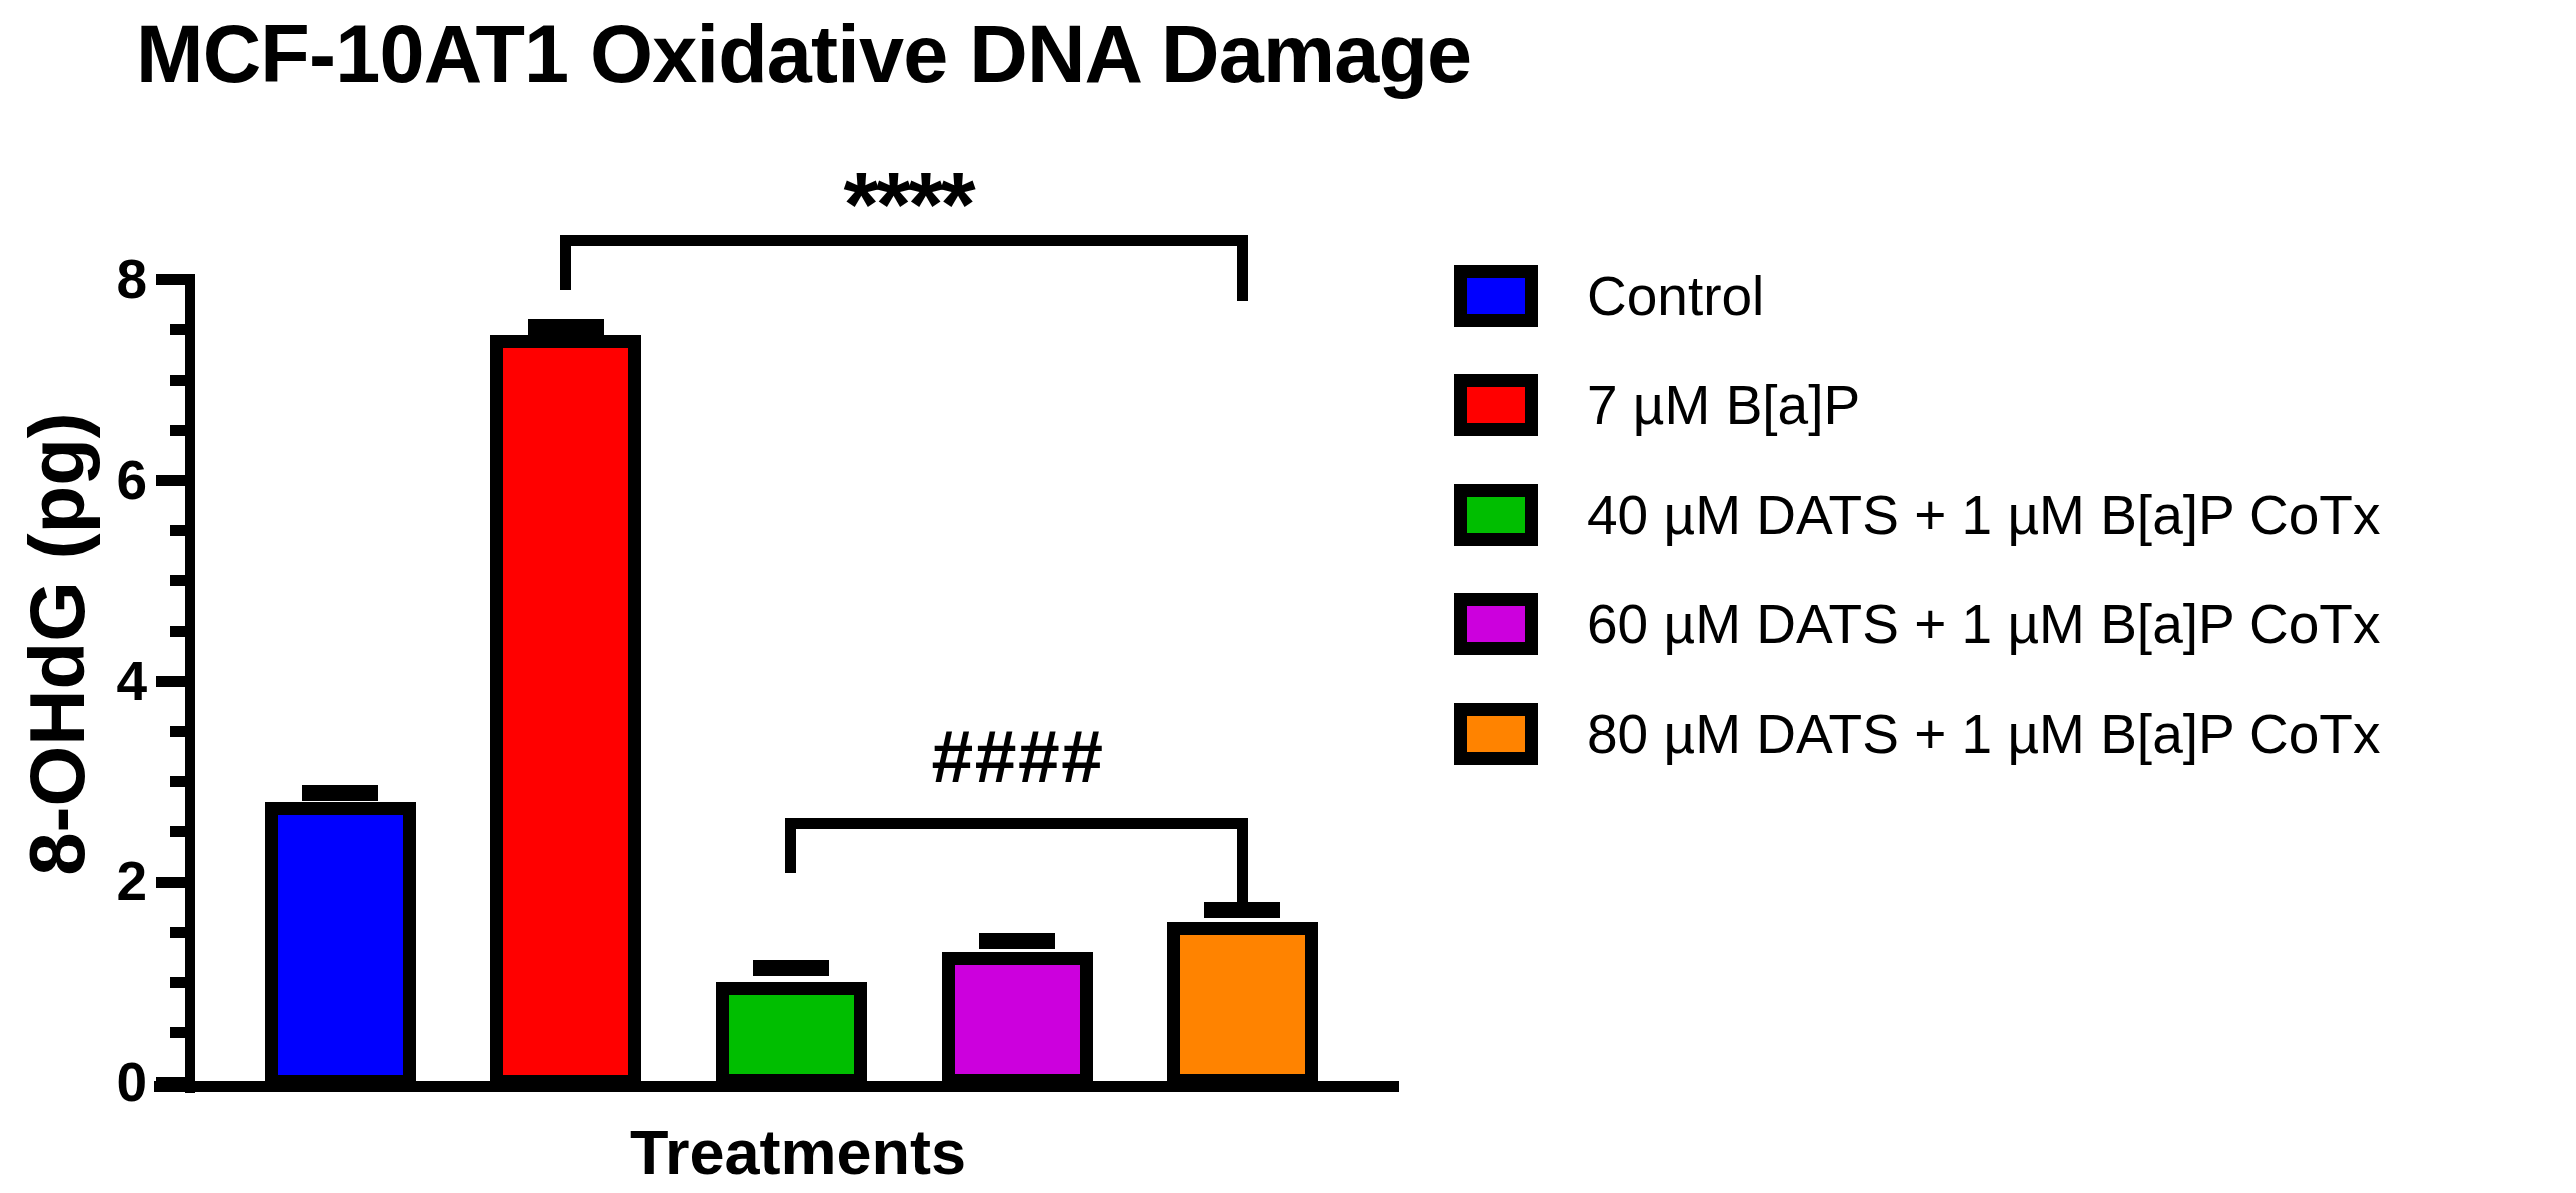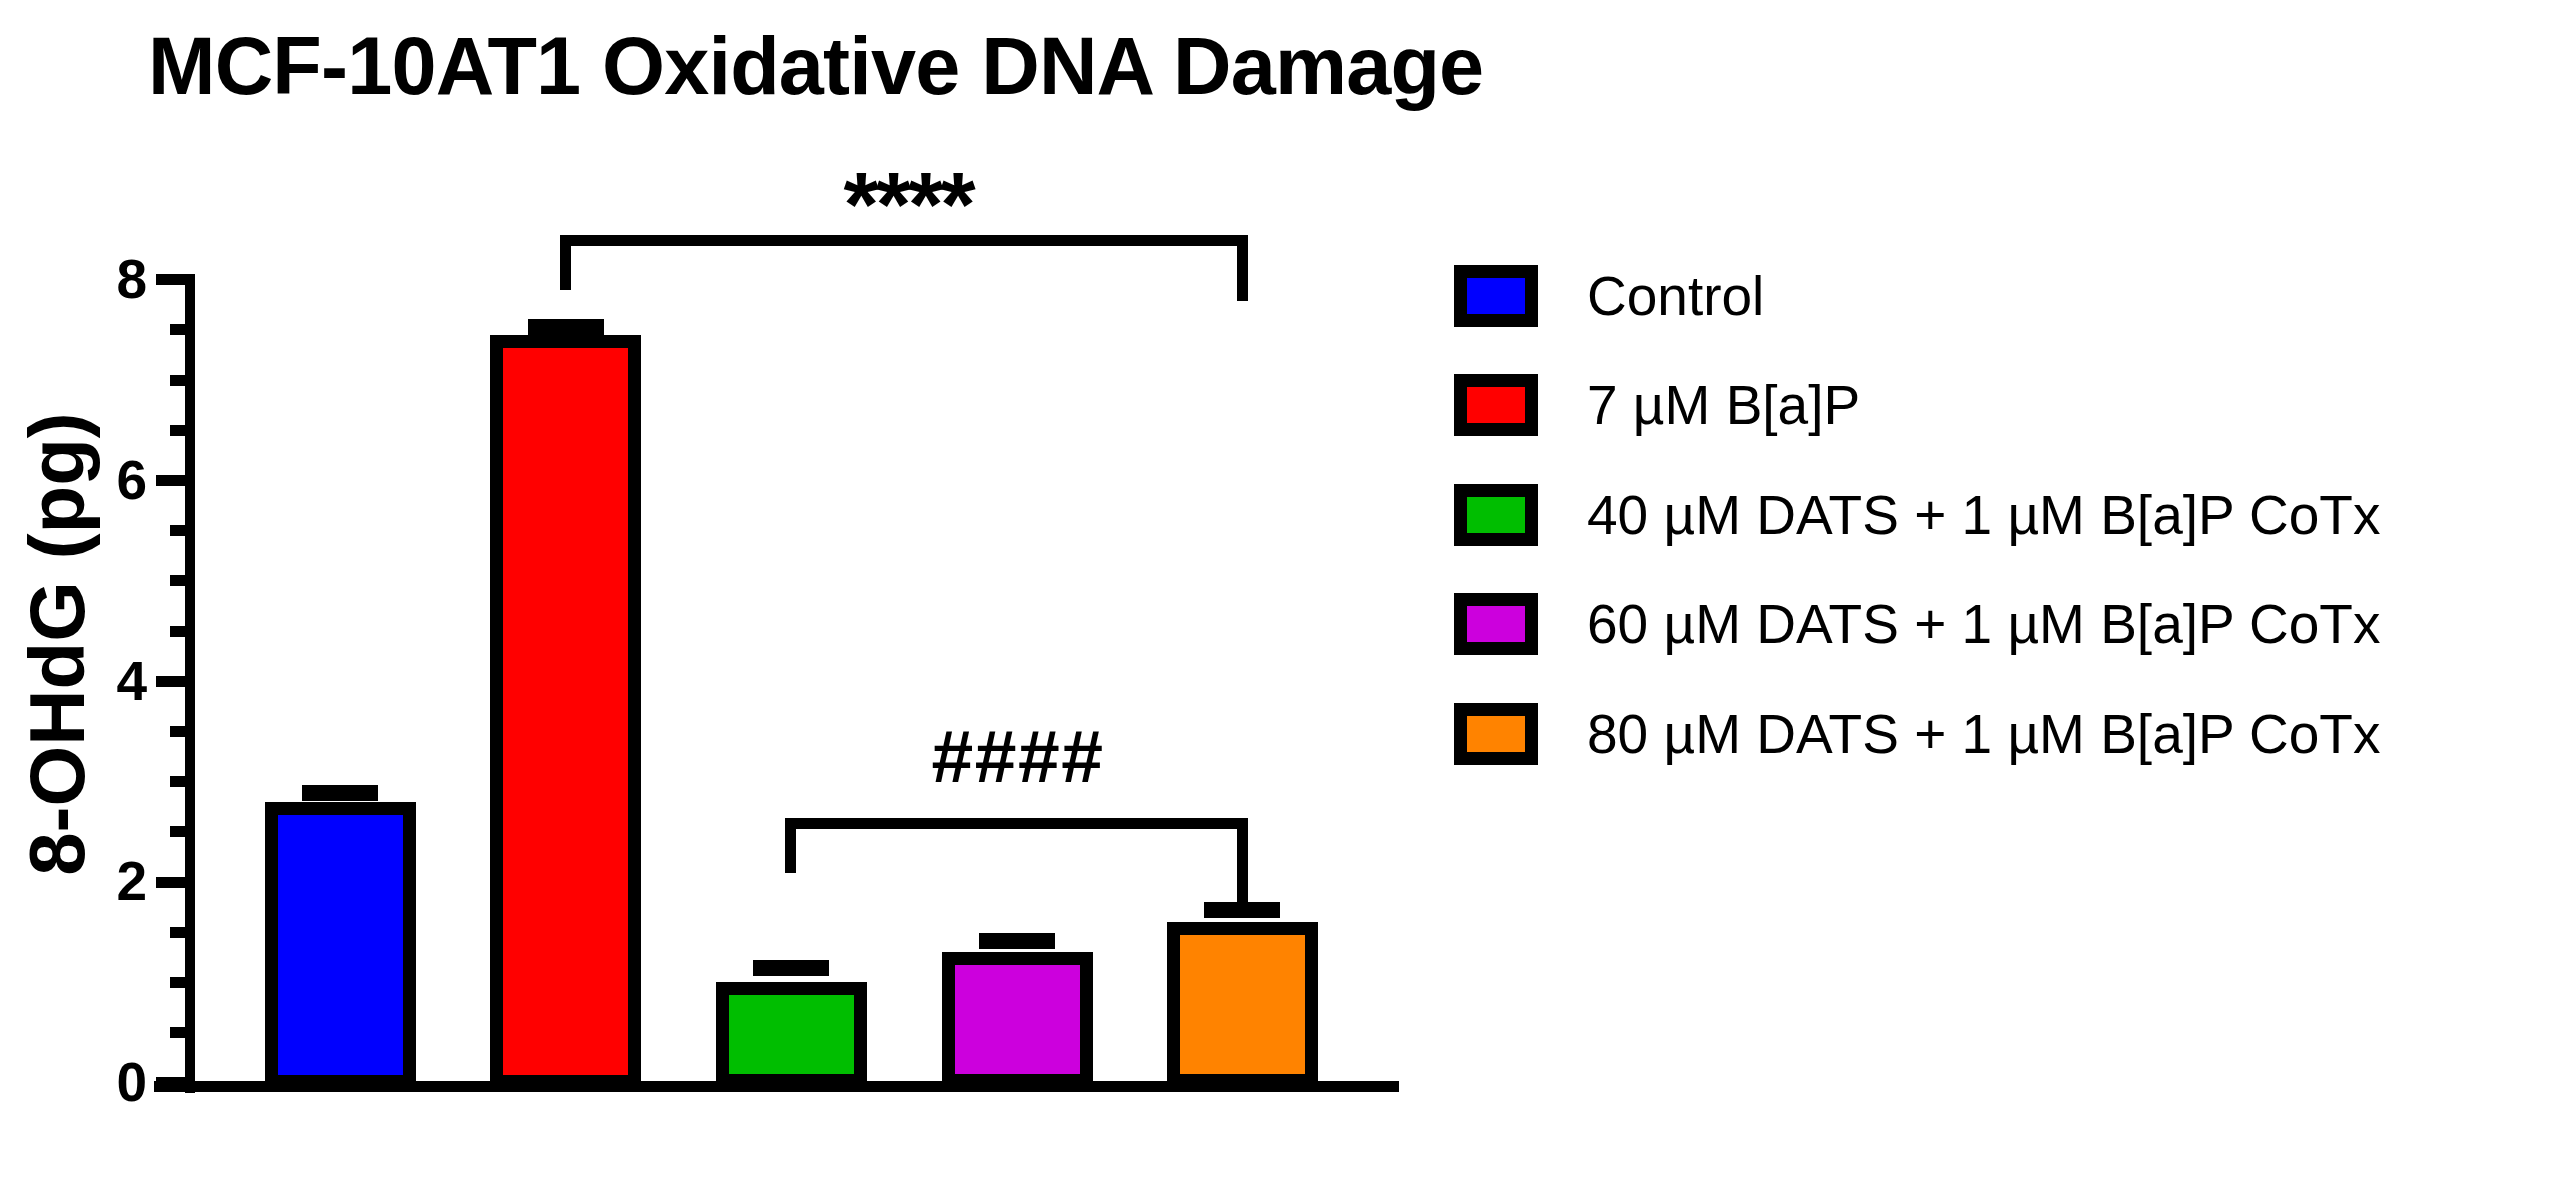--- a/index.html
+++ b/index.html
@@ -7,21 +7,21 @@
     width:2576px;height:1194px;
     background:#ffffff;
     font-family:"Liberation Sans", sans-serif;
     position:relative;
     overflow:hidden;
   }
   #figure{position:absolute;left:0;top:0;width:2576px;height:1194px;}
   #chart-title{
     position:absolute;left:136px;top:8px;
     font-size:81px;font-weight:bold;color:#000;
-    letter-spacing:-0.8px;white-space:nowrap;margin:12px;
+    letter-spacing:-0.8px;white-space:nowrap;margin:0;
   }
   #y-axis-title{
     position:absolute;left:57px;top:644px;
     transform:translate(-50%,-50%) rotate(-90deg);
     font-size:78px;font-weight:bold;color:#000;white-space:nowrap;
   }
   #x-axis-title{
     position:absolute;left:798px;top:1152px;
     transform:translate(-50%,-50%);
     font-size:63px;font-weight:bold;color:#000;white-space:nowrap;
@@ -45,20 +45,21 @@
     position:absolute;left:133px;top:50%;transform:translateY(-50%);
     font-size:55px;color:#000;white-space:nowrap;
   }
 </style>
 </head>
 <body>
 
 <div id="figure">
   <h1 id="chart-title">MCF-10AT1 Oxidative DNA Damage</h1>
   <div id="y-axis-title">8-OHdG (pg)</div>
+  <div id="x-axis-title">Treatments</div>
   <div id="plot">
       <div class="axis-line" style="left: 185px; top: 274px; width: 9.7px; height: 819px;"></div>
       <div class="axis-line" style="left: 154px; top: 1081px; width: 1245px; height: 10.5px;"></div>
       <div class="tick" style="left: 156px; top: 1077px; width: 29px; height: 10.5px;"></div>
       <div class="tick-label" style="left: 50px; top: 1054px;">0</div>
       <div class="tick" style="left: 170px; top: 1027px; width: 14.6px; height: 10.5px;"></div>
       <div class="tick" style="left: 170px; top: 977px; width: 14.6px; height: 10.5px;"></div>
       <div class="tick" style="left: 170px; top: 927px; width: 14.6px; height: 10.5px;"></div>
       <div class="tick" style="left: 156px; top: 877px; width: 29px; height: 10.5px;"></div>
       <div class="tick-label" style="left: 50px; top: 853px;">2</div>

